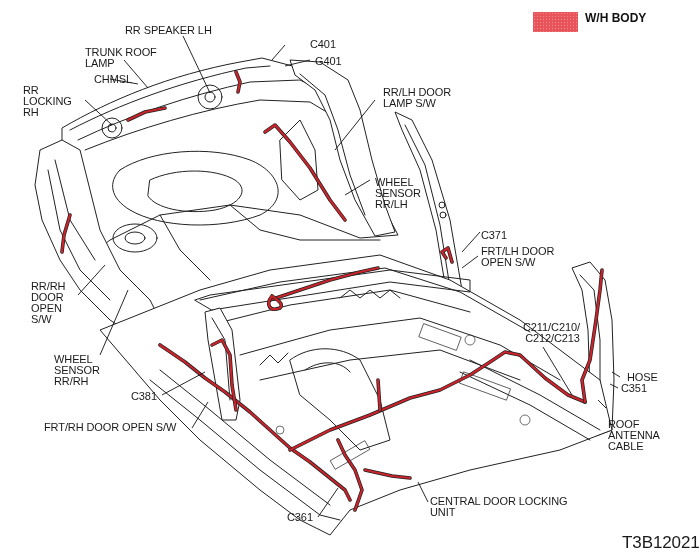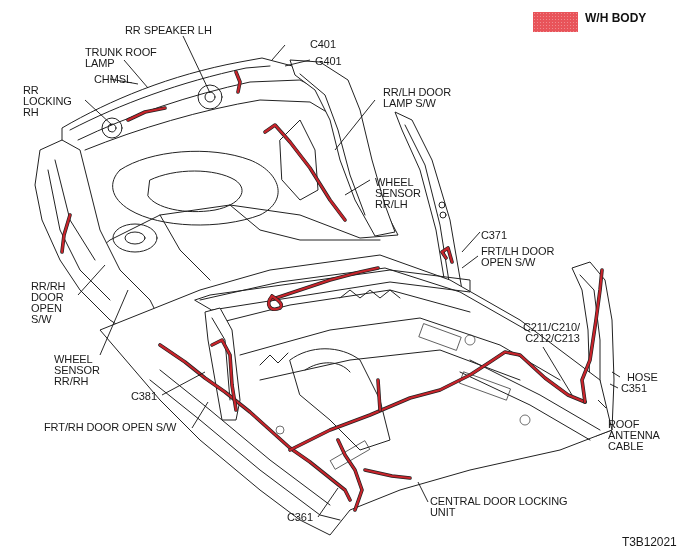--- a/index.html
+++ b/index.html
@@ -4,21 +4,21 @@
 <style>
   html, body { margin: 0; padding: 0; background: #ffffff; }
   body { width: 700px; height: 560px; position: relative; overflow: hidden; font-family: "Liberation Sans", sans-serif; }
   #diagram { position: absolute; left: 0; top: 0; width: 700px; height: 560px; }
   .lbl { position: absolute; font-family: "Liberation Sans", sans-serif; font-size: 11px; line-height: 11px; color: #1a1a1a; white-space: pre; letter-spacing: -0.1px; }
   .legend-swatch { position: absolute; left: 533px; top: 12px; width: 45px; height: 20px;
     background: #e8545a;
     background-image: radial-gradient(#f08a8e 0.8px, transparent 0.9px);
     background-size: 3px 3px; }
   .legend-text { position: absolute; left: 585px; top: 11px; font-size: 12px; font-weight: bold; color: #111; font-family: "Liberation Sans", sans-serif; }
-  .code { position: absolute; left: 622px; top: 537px; font-size: 12px; color: #1a1a1a; }
+  .code { position: absolute; left: 622px; top: 537px; font-size: 17px; color: #1a1a1a; }
   .body-line { fill: none; stroke: #222; stroke-width: 1; stroke-linejoin: round; stroke-linecap: round; }
   .body-thin { fill: none; stroke: #333; stroke-width: 0.7; }
   .panel { fill: #fff; stroke: #222; stroke-width: 1; }
   .harness { fill: none; stroke: #c8242b; stroke-width: 2.2; stroke-linecap: round; stroke-linejoin: round; }
   .harness-out { fill: none; stroke: #222; stroke-width: 3.6; stroke-linecap: round; stroke-linejoin: round; }
   .leader { fill: none; stroke: #111; stroke-width: 0.9; }
 </style>
 </head>
 <body>
 

